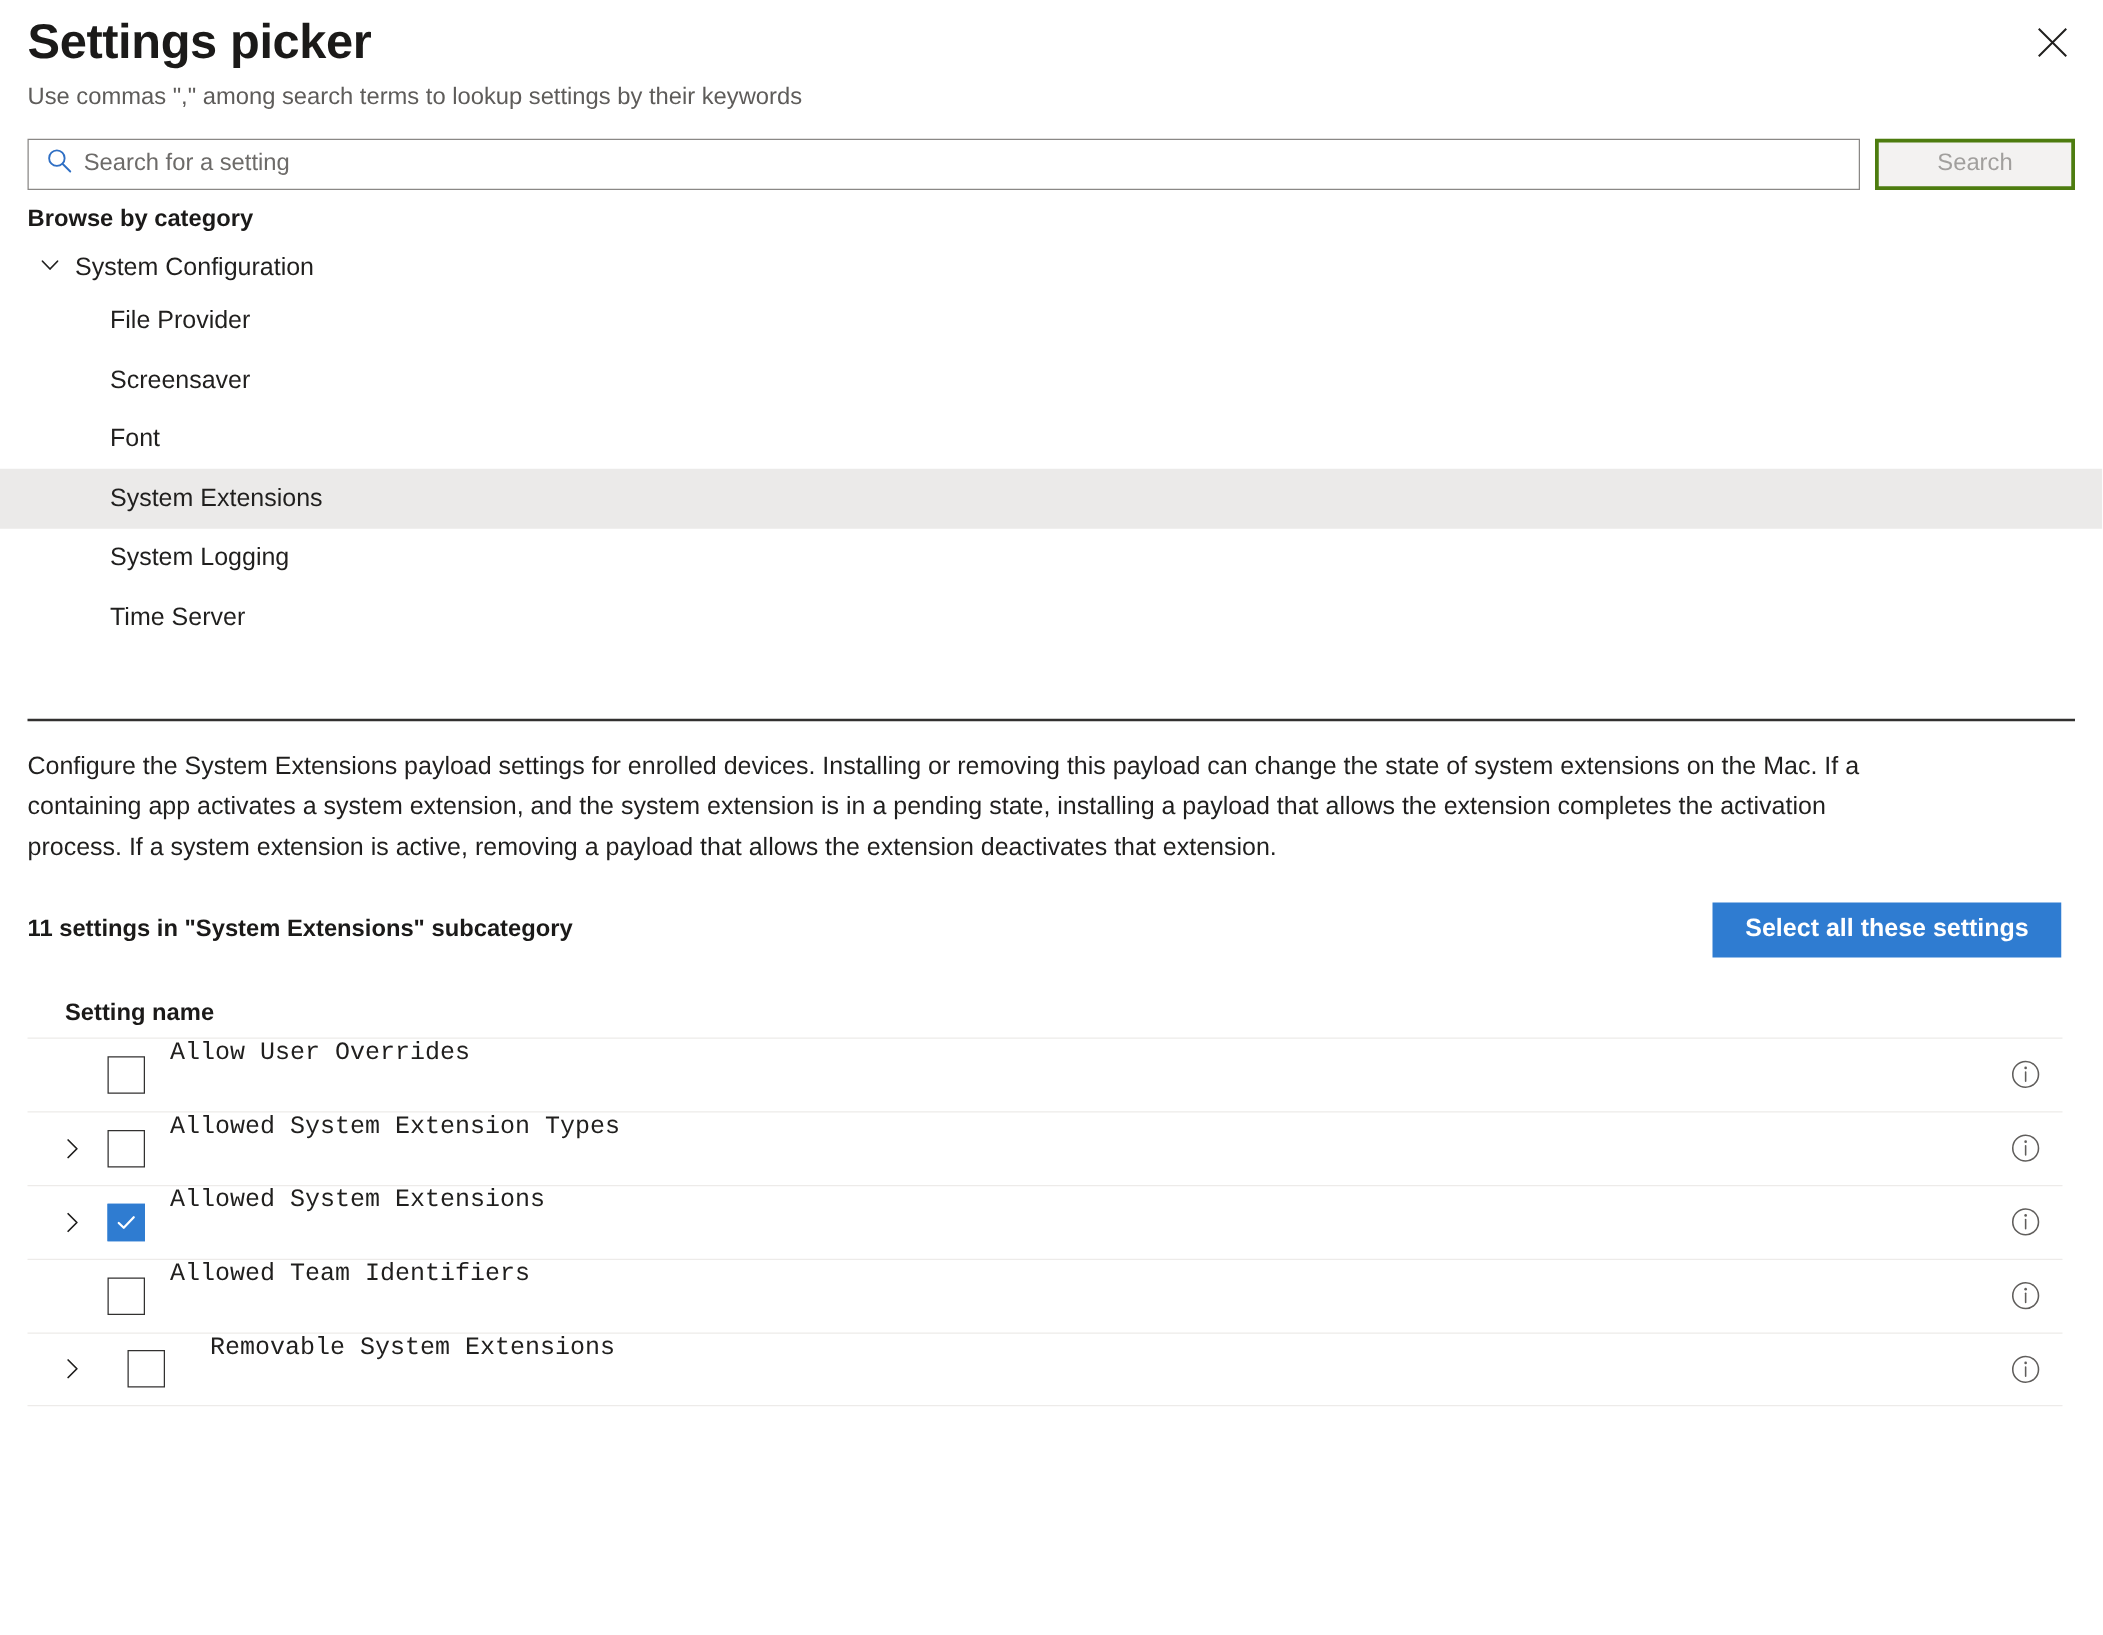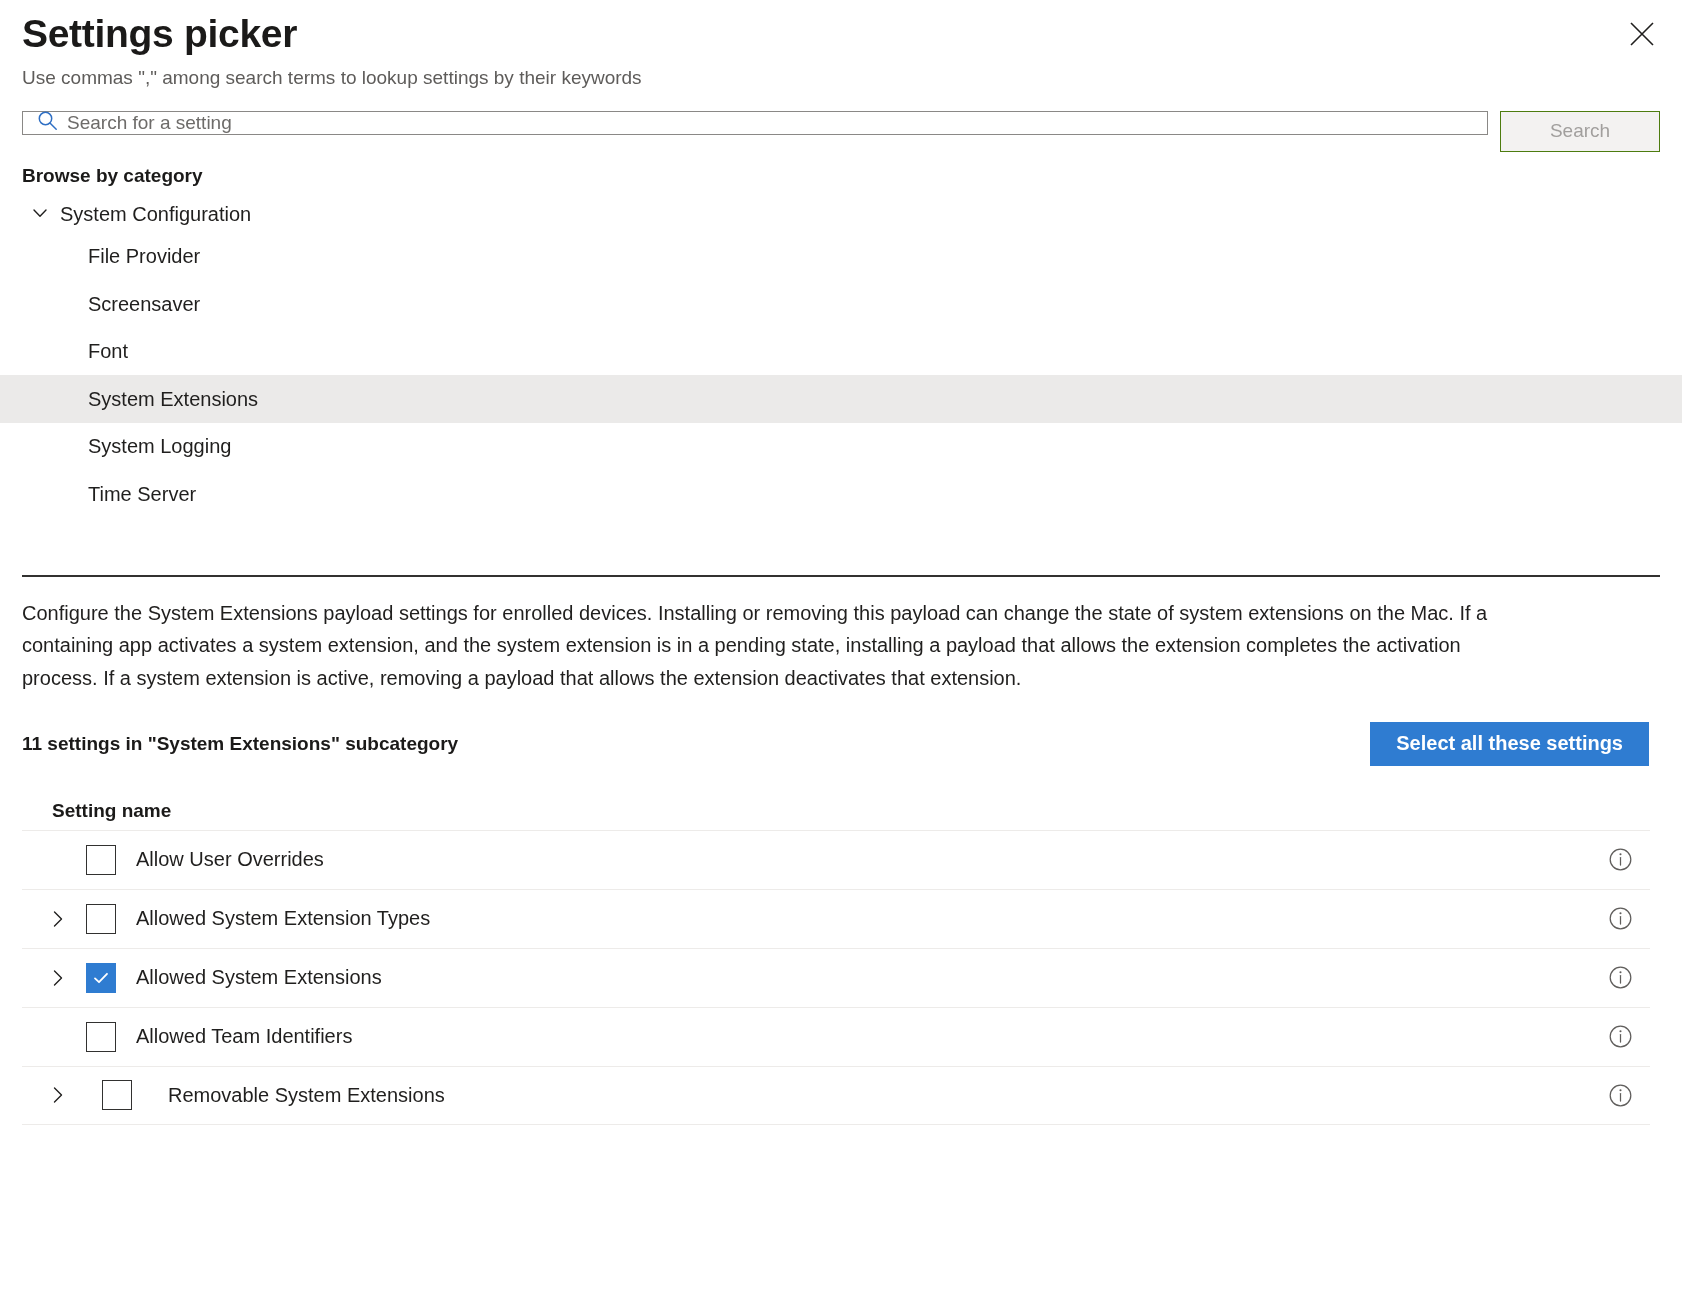--- a/index.html
+++ b/index.html
@@ -50,21 +50,21 @@
   
   .search-row {
     display: flex;
     align-items: stretch;
     padding: 0 22px;
     margin-top: 21px;
     gap: 12px;
   }
   .search-box {
     flex: 1 1 auto;
-    height: 24px;
+    height: 41px;
     border: 1px solid #8a8886;
     background: #ffffff;
     display: flex;
     align-items: center;
     padding: 0 10px;
   }
   .search-icon { flex: 0 0 auto; margin: 0 9px 0 4px; display: block; }
   .search-input {
     flex: 1 1 auto;
     border: none; outline: none;
@@ -72,21 +72,21 @@
     font-size: 19px;
     color: #323130;
     background: transparent;
     padding: 0;
   }
   .search-input::placeholder { color: #6d6b69; opacity: 1; }
   .search-button {
     flex: 0 0 160px;
     height: 41px;
     background: #f3f2f1;
-    border: 1px solid #4d7c0f;
+    border: 3px solid #4d7c0f;
     color: #a19f9d;
     font-family: "Liberation Sans", sans-serif;
     font-size: 19px;
     font-weight: 400;
     cursor: default;
   }
 
   
   .browse-label {
     font-size: 19px;
@@ -173,25 +173,25 @@
     padding-left: 52px;
     height: 38px;
   }
   .col-setting-name {
     font-size: 19px;
     font-weight: 700;
     color: #1b1a19;
   }
   .settings-row {
     display: flex;
-    align-items: center;
     height: 59px;
     border-top: 1px solid #edebe9;
     margin: 0 32px 0 22px;
     padding-left: 14px;
+    font-family: Liberation Mono, monospace;
   }
   .settings-row:last-child { border-bottom: 1px solid #edebe9; gap: 16px; }
   .expand-cell {
     flex: 0 0 44px;
     display: flex;
     align-items: center;
     justify-content: center;
     height: 100%;
     cursor: pointer;
   }

